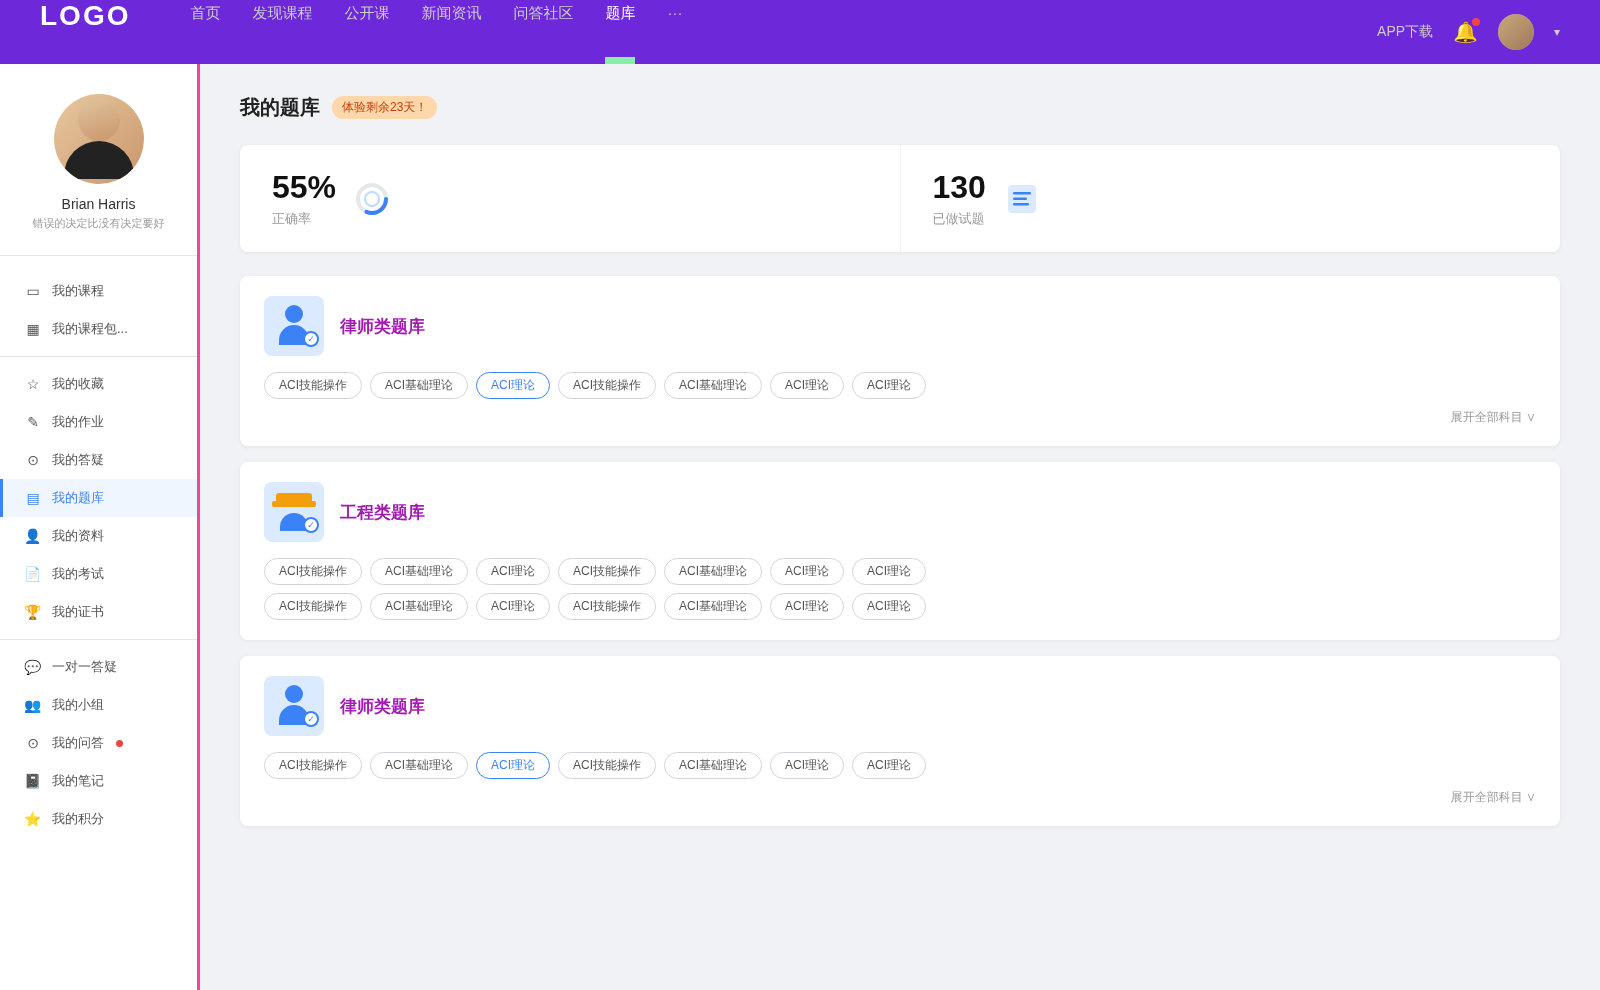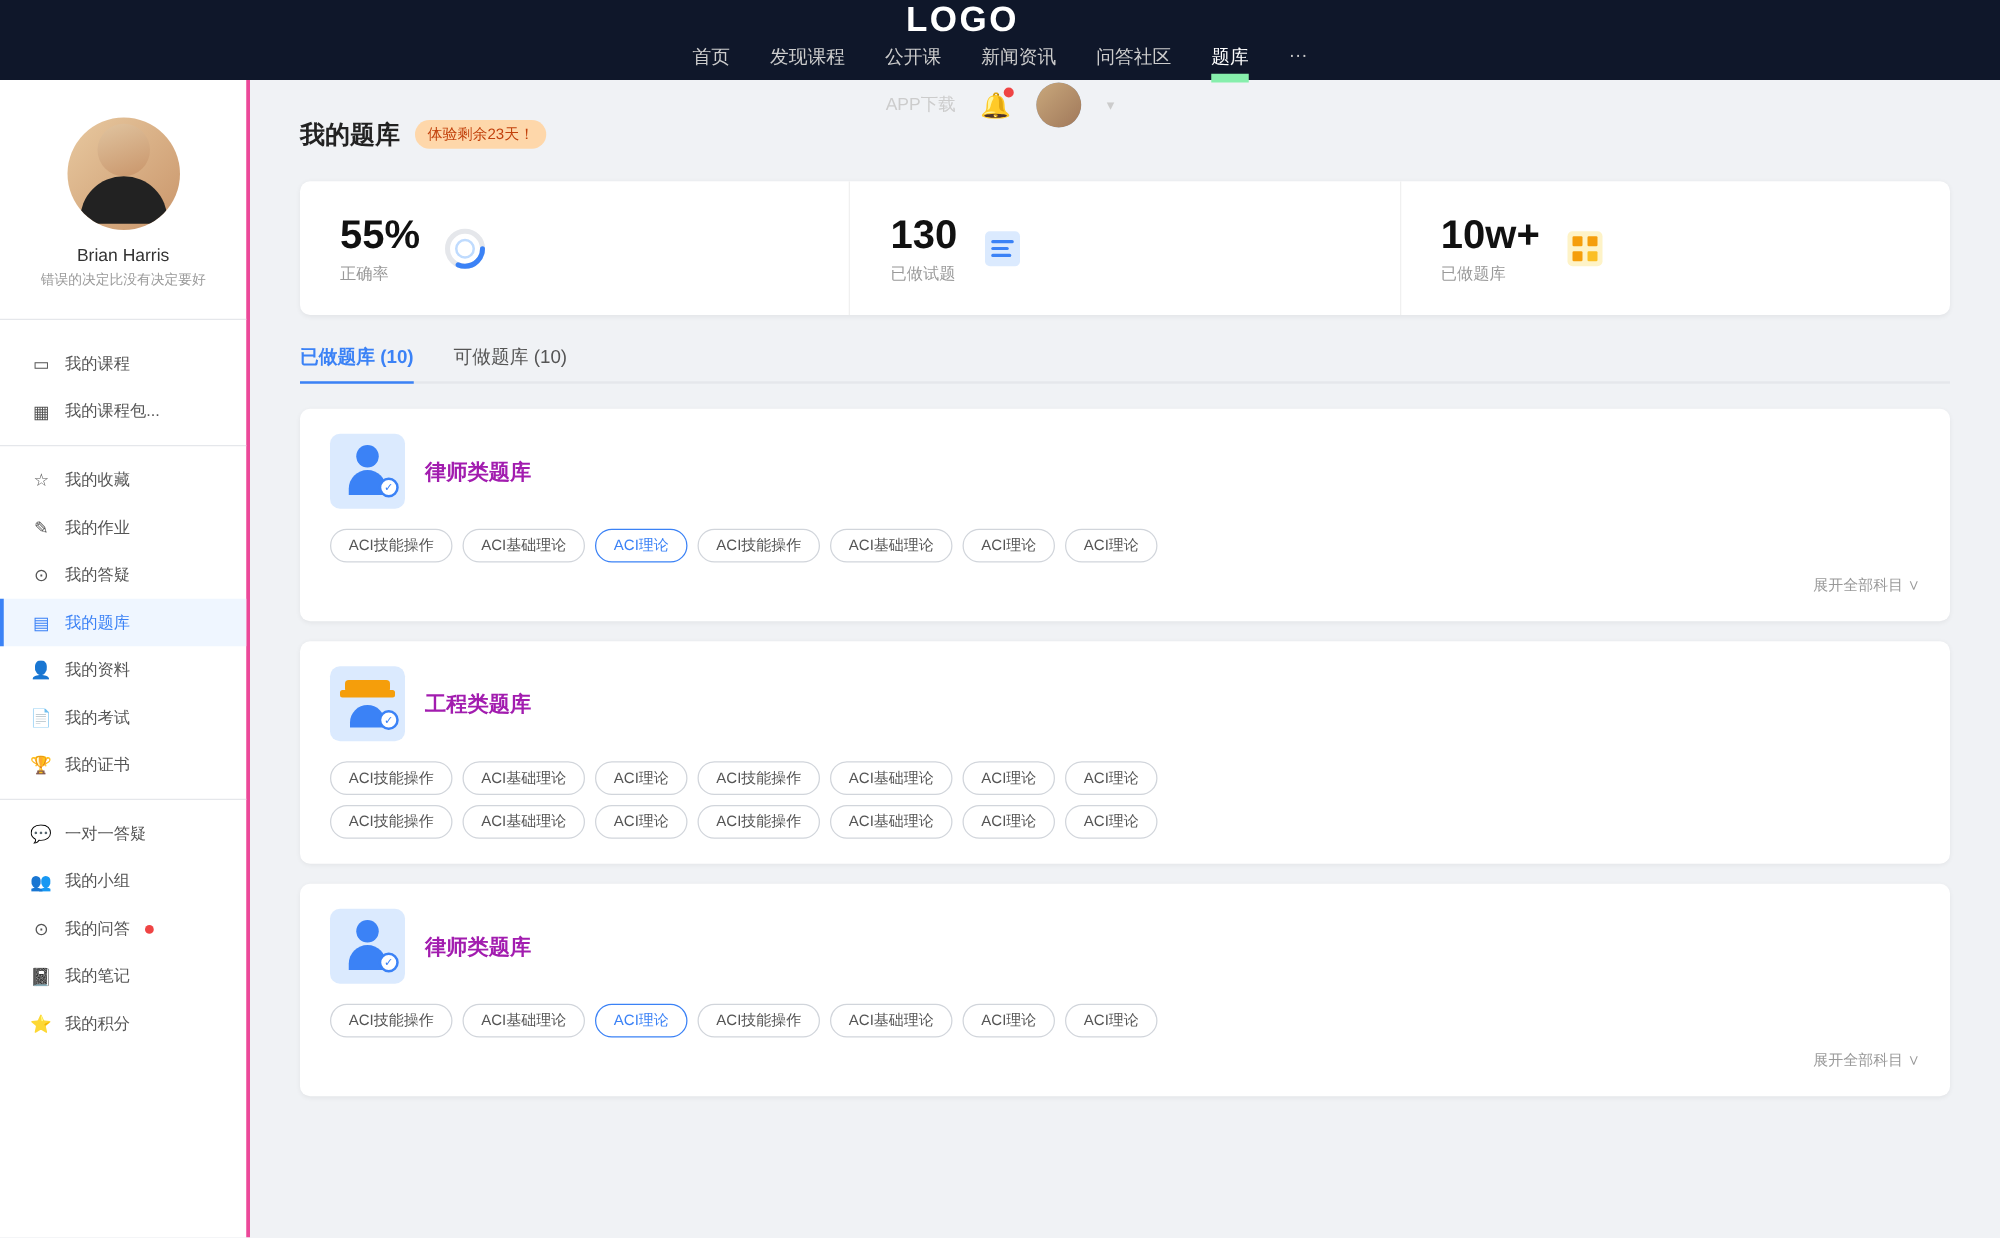--- a/index.html
+++ b/index.html
@@ -1,28 +1,26 @@
 <!DOCTYPE html>
 <html><head>
   <meta charset="utf-8">
   <style>
     * { box-sizing: border-box; margin: 0; padding: 0; }
     body { font-family: 'PingFang SC', 'Microsoft YaHei', sans-serif; background: #f0f2f5; color: #333; }
 
     
     .navbar {
-      background: #0f172a;
+      background: #6d28d9;
       height: 64px;
       display: flex;
-      align-items: center;
       padding: 0 40px;
       position: fixed;
       top: 0; left: 0; right: 0;
       z-index: 100;
-      flex-direction: column;
     }
     .navbar-logo {
       color: #fff;
       font-size: 28px;
       font-weight: bold;
       letter-spacing: 2px;
       margin-right: 60px;
     }
     .navbar-menu {
       display: flex;
@@ -458,42 +456,23 @@
         <div class="stat-icon">
           <svg width="32" height="32" viewBox="0 0 32 32">
             <rect x="2" y="2" width="28" height="28" rx="4" fill="#dbeafe"></rect>
             <rect x="7" y="9" width="18" height="2.5" rx="1.2" fill="#3b82f6"></rect>
             <rect x="7" y="14.5" width="14" height="2.5" rx="1.2" fill="#3b82f6"></rect>
             <rect x="7" y="20" width="16" height="2.5" rx="1.2" fill="#3b82f6"></rect>
           </svg>
         </div>
       </div>
 
-      <div class="stat-item">
-        <div>
-          <div class="stat-number">10w+</div>
-          <div class="stat-label">已做题库</div>
-        </div>
-        <div class="stat-icon">
-          <svg width="32" height="32" viewBox="0 0 32 32">
-            <rect x="2" y="2" width="28" height="28" rx="4" fill="#fef3c7"></rect>
-            <rect x="6" y="6" width="8" height="8" rx="1" fill="#f59e0b"></rect>
-            <rect x="18" y="6" width="8" height="8" rx="1" fill="#f59e0b"></rect>
-            <rect x="6" y="18" width="8" height="8" rx="1" fill="#f59e0b"></rect>
-            <rect x="18" y="18" width="8" height="8" rx="1" fill="#fbbf24"></rect>
-          </svg>
-        </div>
-      </div>
-
-    </div>
-
-    <div class="tabs-row">
-      <span class="tab-item active">已做题库 (10)</span>
-      <span class="tab-item">可做题库 (10)</span>
-    </div>
+
+    </div>
+
 
     <div class="qbank-card">
       <div class="qbank-card-header">
         <div class="qbank-icon">
           <div class="person-badge-icon" style="position:relative;width:50px;height:50px;">
             <div class="pb-head" style="width:18px;height:18px;border-radius:50%;background:#3b82f6;position:absolute;top:4px;left:50%;transform:translateX(-50%);"></div>
             <div class="pb-body" style="width:30px;height:20px;border-radius:15px 15px 0 0;background:#3b82f6;position:absolute;bottom:6px;left:50%;transform:translateX(-50%);"></div>
             <div class="pb-check" style="width:16px;height:16px;border-radius:50%;background:#fff;border:2px solid #3b82f6;position:absolute;bottom:4px;right:0;display:flex;align-items:center;justify-content:center;font-size:9px;color:#3b82f6;">✓</div>
           </div>
         </div>

